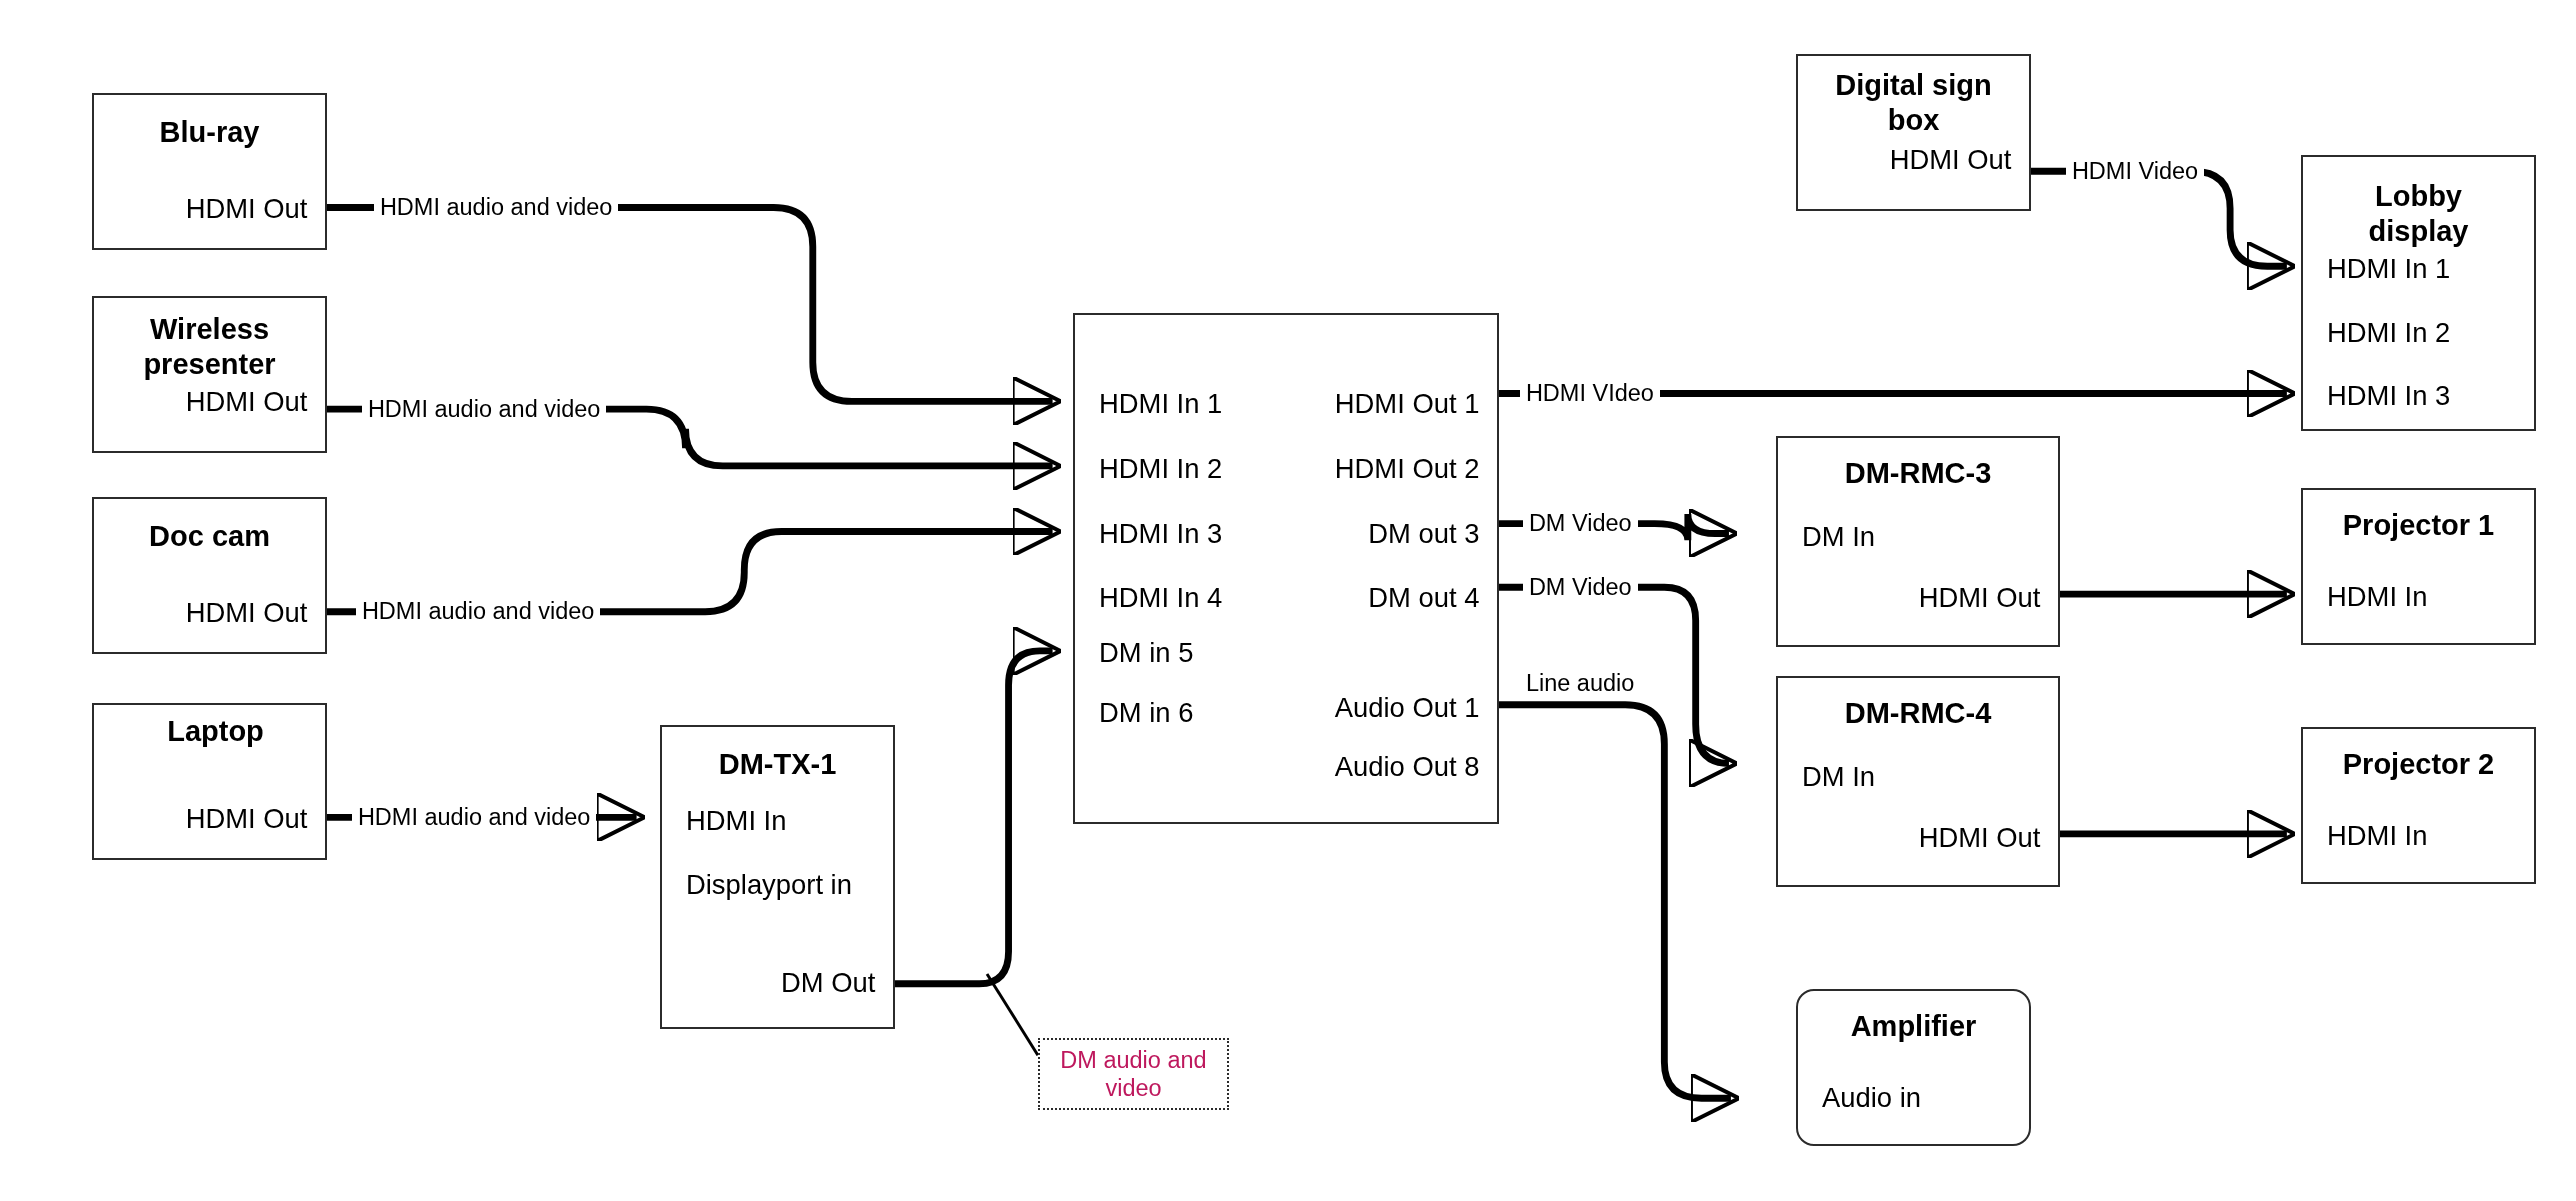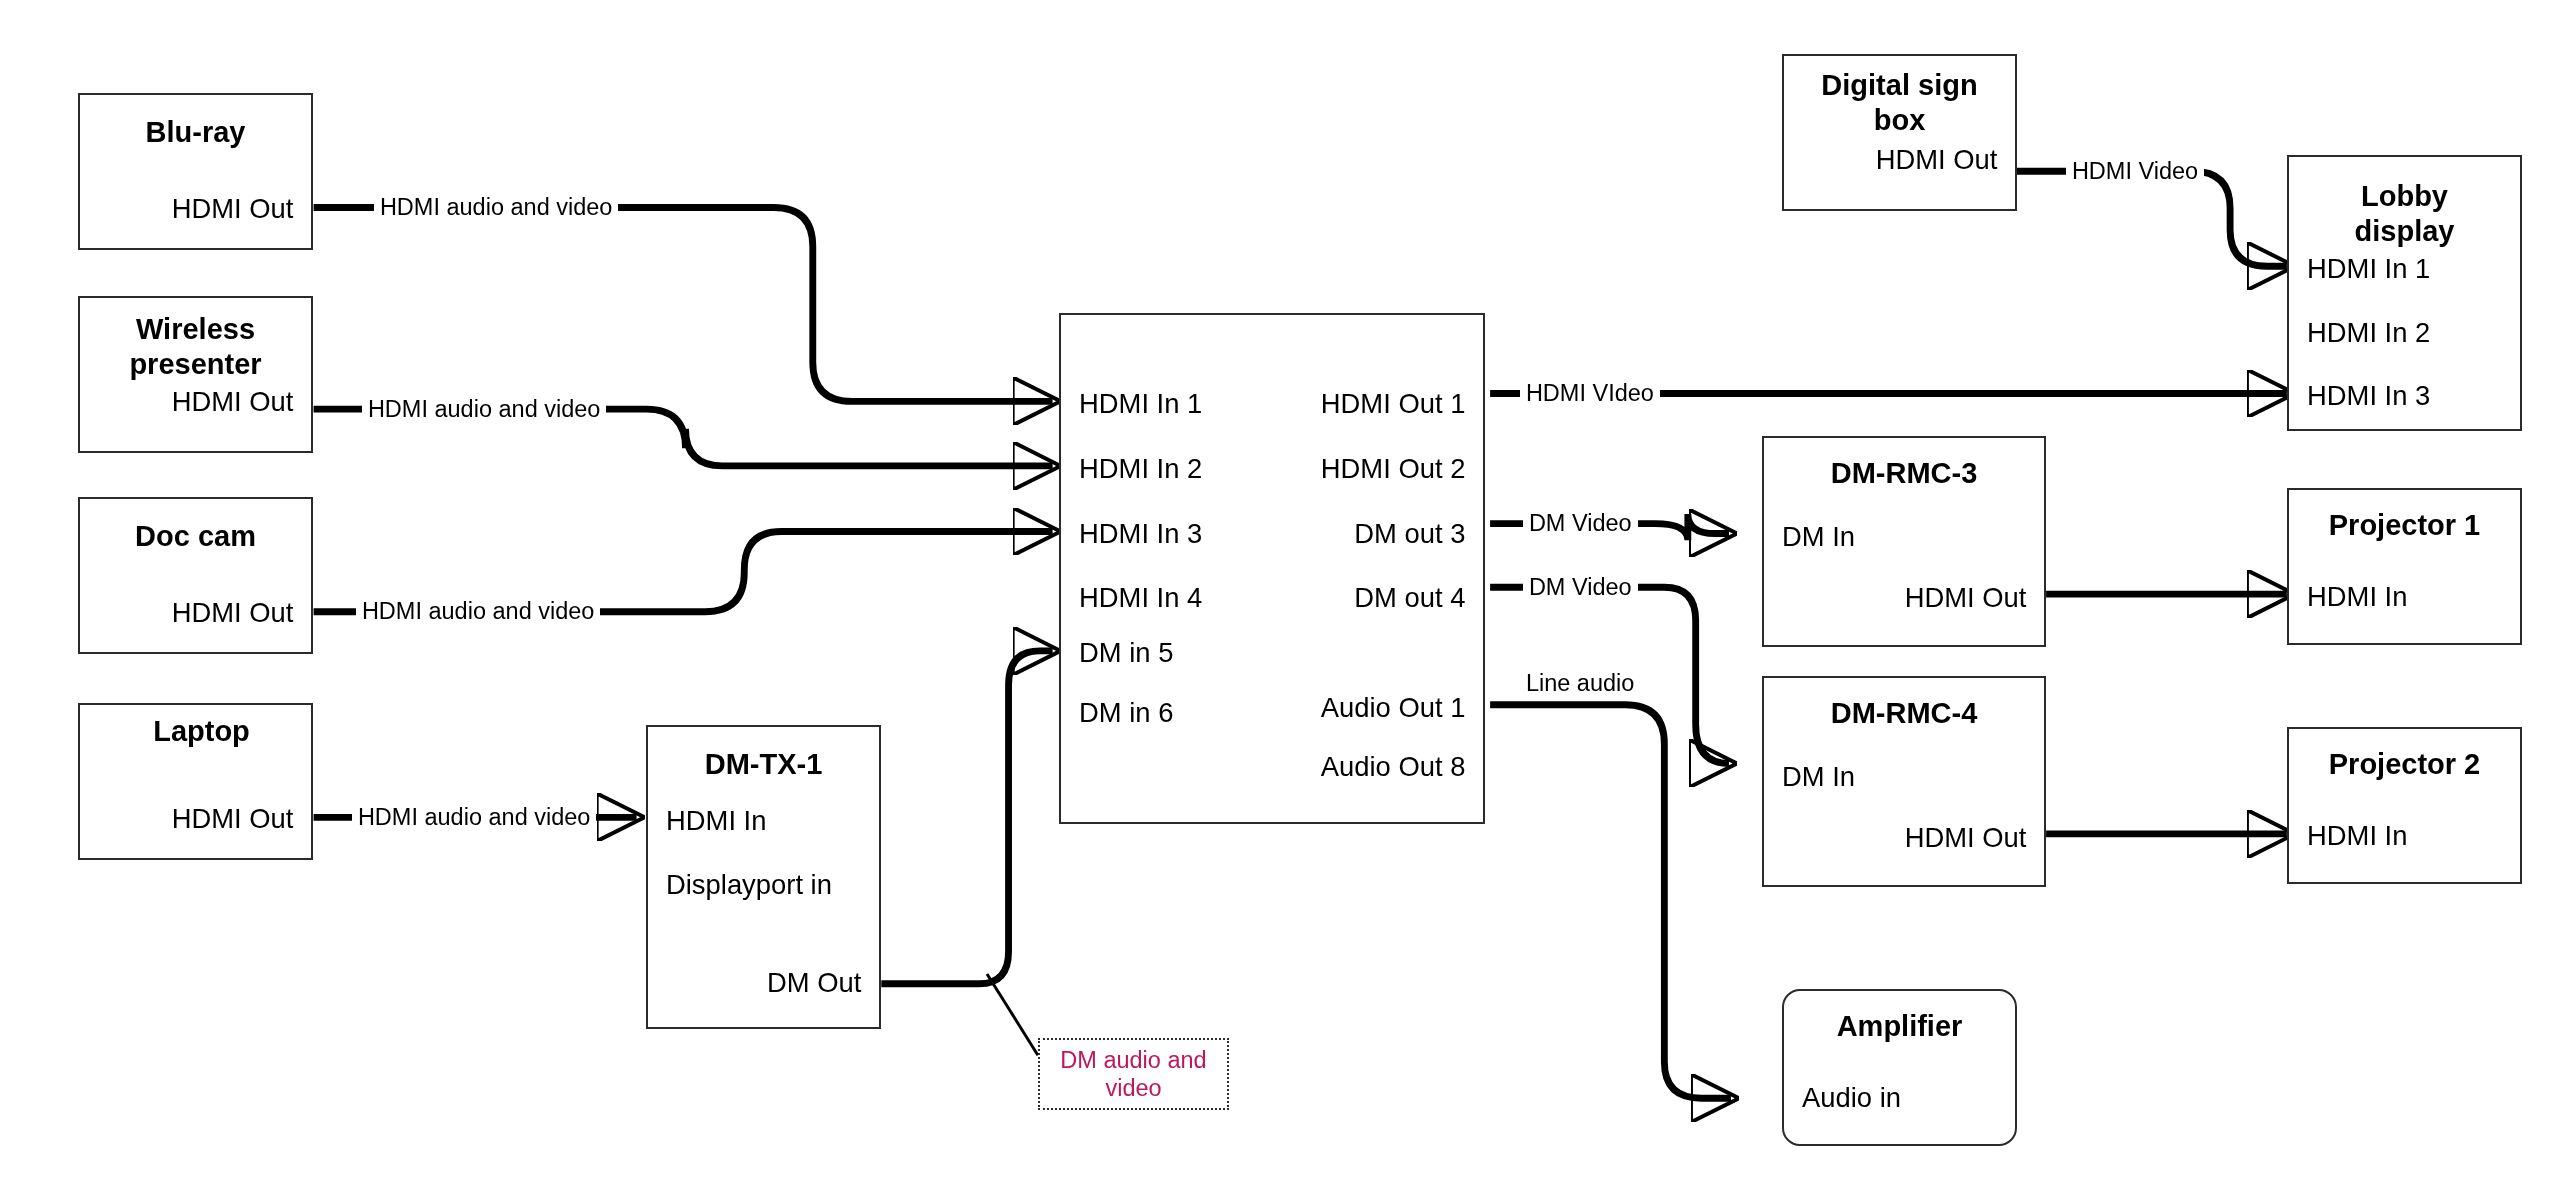--- a/index.html
+++ b/index.html
@@ -14,39 +14,40 @@
     background: #ffffff;
     font-family: "Liberation Sans", sans-serif;
     overflow: hidden;
   }
   .node {
     position: absolute;
     box-sizing: border-box;
     border: 2.9px solid #2b2b2b;
     background: #ffffff;
     z-index: 5;
+    margin-left: 14px;
   }
   .node-title {
     position: absolute;
     left: 0;
     right: 0;
     text-align: center;
     font-weight: bold;
     font-size: 29px;
     line-height: 35px;
     color: #000000;
   }
   .port {
     position: absolute;
     font-size: 27.4px;
     line-height: 31px;
     color: #000000;
     white-space: nowrap;
   }
-  .port.left  { left: 18px;  text-align: right; }
+  .port.left  { left: 24px;  text-align: right; }
   .port.right { right: 17.6px; text-align: right; }
 
   .note {
     position: absolute;
     box-sizing: border-box;
     border: 2px dotted #2b2b2b;
     background: #ffffff;
     font-size: 23.5px;
     line-height: 28px;
     color: #be185d;

